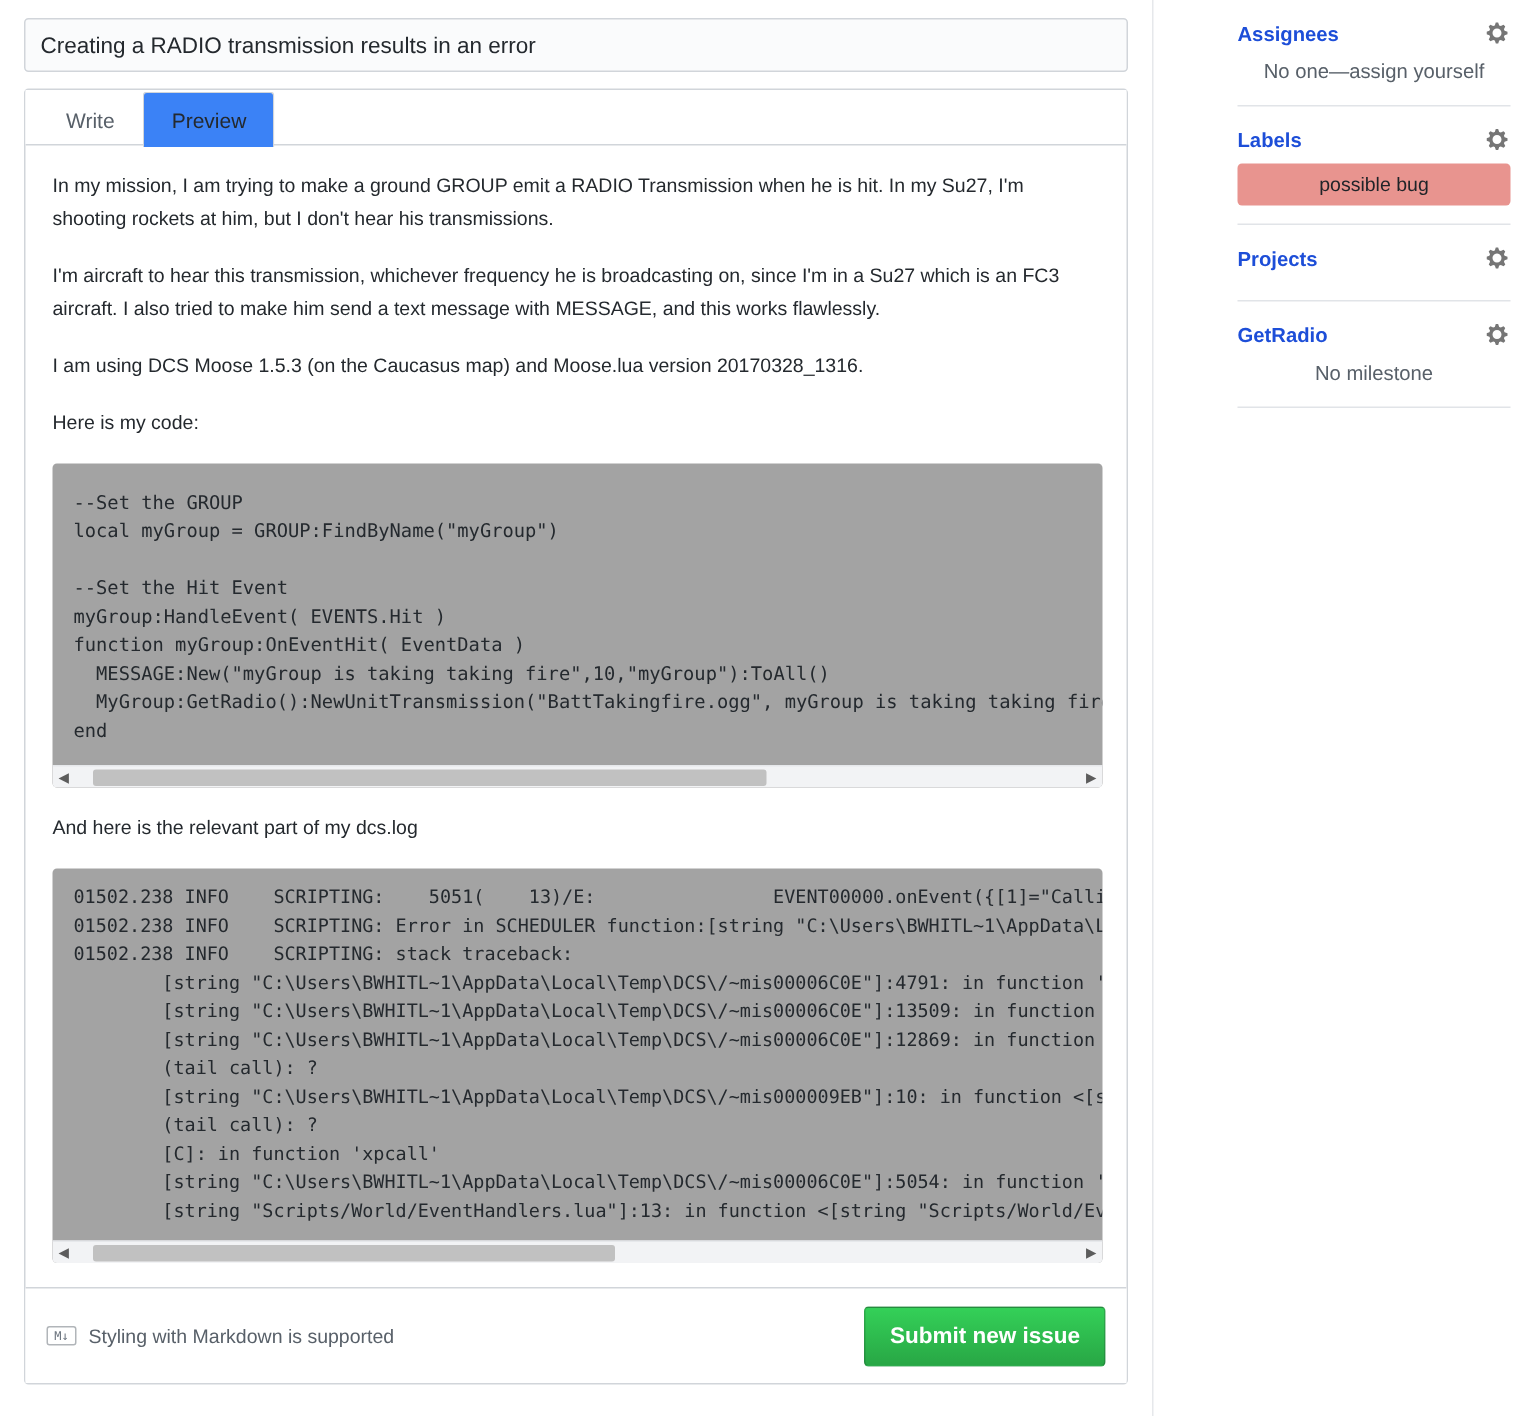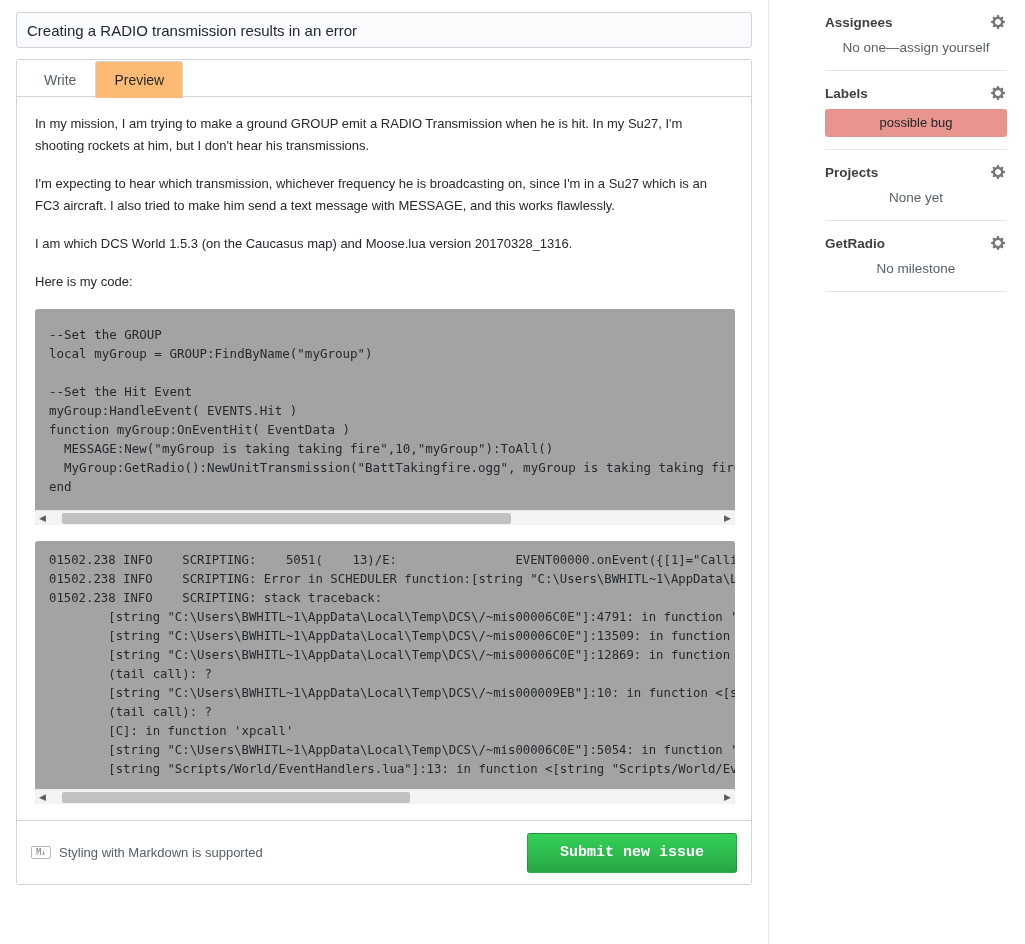--- a/index.html
+++ b/index.html
@@ -63,21 +63,21 @@
     font-size: 14px;
     color: #586069;
     border: 1px solid transparent;
     border-bottom: none;
     position: relative;
     top: 1px;
     cursor: pointer;
     line-height: 18px;
   }
   .tab.active {
-    background: #fdba74;
+    background: #3b82f6;
     border-color: #d1d5da;
     border-top-left-radius: 3px;
     border-top-right-radius: 3px;
     color: #24292e;
     padding-bottom: 9px;
     margin-bottom: -1px;
   }
 
   .preview-body {
     padding: 16px 16px 0 18px;
@@ -172,44 +172,43 @@
     line-height: 11px;
   }
   .submit-btn {
     background: #2cbe4e;
     background-image: linear-gradient(#34d058, #28a745);
     border: 1px solid rgba(27,31,35,0.2);
     border-radius: 3px;
     color: #fff;
     font-size: 15px;
     font-weight: bold;
-    padding: 9px 32px;
+    padding: 9px 16px;
     cursor: pointer;
     line-height: 20px;
-    font-family: Liberation Mono, monospace;
   }
 
   
   .sidebar {
     width: 257px;
     padding: 14px 18px 0 20px;
     position: relative;
   }
   .sb-section {
     border-bottom: 1px solid #e1e4e8;
     padding: 0 0 12px 0;
     margin-bottom: 0;
   }
   .sb-head {
     display: flex;
     align-items: center;
     justify-content: space-between;
     font-size: 13.5px;
     font-weight: bold;
-    color: #404040;
+    color: #1d4ed8;
     padding-top: 14px;
     margin-bottom: 8px;
   }
   .sb-section:first-child .sb-head { padding-top: 0; }
   .gear {
     width: 16px; height: 16px;
     color: #767676;
     display: inline-block;
   }
   .sb-body {
@@ -247,22 +246,22 @@
     <div class="comment-box">
 
       <div class="tabs">
         <div class="tab">Write</div>
         <div class="tab active">Preview</div>
       </div>
 
       <div class="preview-body">
 
         <p class="para">In my mission, I am trying to make a ground GROUP emit a RADIO Transmission when he is hit. In my Su27, I'm shooting rockets at him, but I don't hear his transmissions.</p>
-        <p class="para">I'm expecting to hear which transmission, whichever frequency he is broadcasting on, since I'm in a Su27 which is an FC3 aircraft. I also tried to make him send a text message with MESSAGE, and this works flawlessly.</p>
-        <p class="para">I am which DCS World 1.5.3 (on the Caucasus map) and Moose.lua version 20170328_1316.</p>
+        <p class="para">I'm aircraft to hear this transmission, whichever frequency he is broadcasting on, since I'm in a Su27 which is an FC3 aircraft. I also tried to make him send a text message with MESSAGE, and this works flawlessly.</p>
+        <p class="para">I am using DCS Moose 1.5.3 (on the Caucasus map) and Moose.lua version 20170328_1316.</p>
         <p class="para">Here is my code:</p>
 
         <div class="codeblock">
           <pre>--Set the GROUP
 local myGroup = GROUP:FindByName("myGroup")
 
 --Set the Hit Event
 myGroup:HandleEvent( EVENTS.Hit )
 function myGroup:OnEventHit( EventData )
   MESSAGE:New("myGroup is taking taking fire",10,"myGroup"):ToAll()
@@ -270,20 +269,21 @@
 end</pre>
           <div class="hscroll">
             <div class="arrow">◀</div>
             <div class="track">
               <div class="thumb" id="code-thumb" style="width: 67%;"></div>
             </div>
             <div class="arrow">▶</div>
           </div>
         </div>
 
+        <p class="para">And here is the relevant part of my dcs.log</p>
 
         <div class="codeblock log">
           <pre>01502.238 INFO    SCRIPTING:    5051(    13)/E:                EVENT00000.onEvent({[1]="Calling OnEventHi
 01502.238 INFO    SCRIPTING: Error in SCHEDULER function:[string "C:\Users\BWHITL~1\AppData\Local\Temp
 01502.238 INFO    SCRIPTING: stack traceback:
         [string "C:\Users\BWHITL~1\AppData\Local\Temp\DCS\/~mis00006C0E"]:4791: in function 'getPositi
         [string "C:\Users\BWHITL~1\AppData\Local\Temp\DCS\/~mis00006C0E"]:13509: in function 'GetPoint
         [string "C:\Users\BWHITL~1\AppData\Local\Temp\DCS\/~mis00006C0E"]:12869: in function &lt;[string 
         (tail call): ?
         [string "C:\Users\BWHITL~1\AppData\Local\Temp\DCS\/~mis000009EB"]:10: in function &lt;[string "C:
@@ -345,21 +345,20 @@
 
     <div class="sb-section">
       <div class="sb-head">
         <span>Projects</span>
         <span class="gear">
           <svg width="16" height="16" viewBox="0 0 16 16" fill="#767676" aria-hidden="true">
             <path d="M14 8.77v-1.6l-1.94-.64-.45-1.09.88-1.84-1.13-1.13-1.81.91-1.09-.45-.69-1.92h-1.6l-.63 1.94-1.11.45-1.84-.88-1.13 1.13.91 1.81-.45 1.09L0 7.23v1.59l1.94.64.45 1.09-.88 1.84 1.13 1.13 1.81-.91 1.09.45.69 1.92h1.59l.63-1.94 1.11-.45 1.84.88 1.13-1.13-.92-1.81.47-1.09L14 8.75v.02zM7 11c-1.66 0-3-1.34-3-3s1.34-3 3-3 3 1.34 3 3-1.34 3-3 3z"></path>
           </svg>
         </span>
       </div>
-      <div class="sb-body">None yet</div>
     </div>
 
     <div class="sb-section">
       <div class="sb-head">
         <span>GetRadio</span>
         <span class="gear">
           <svg width="16" height="16" viewBox="0 0 16 16" fill="#767676" aria-hidden="true">
             <path d="M14 8.77v-1.6l-1.94-.64-.45-1.09.88-1.84-1.13-1.13-1.81.91-1.09-.45-.69-1.92h-1.6l-.63 1.94-1.11.45-1.84-.88-1.13 1.13.91 1.81-.45 1.09L0 7.23v1.59l1.94.64.45 1.09-.88 1.84 1.13 1.13 1.81-.91 1.09.45.69 1.92h1.59l.63-1.94 1.11-.45 1.84.88 1.13-1.13-.92-1.81.47-1.09L14 8.75v.02zM7 11c-1.66 0-3-1.34-3-3s1.34-3 3-3 3 1.34 3 3-1.34 3-3 3z"></path>
           </svg>
         </span>

